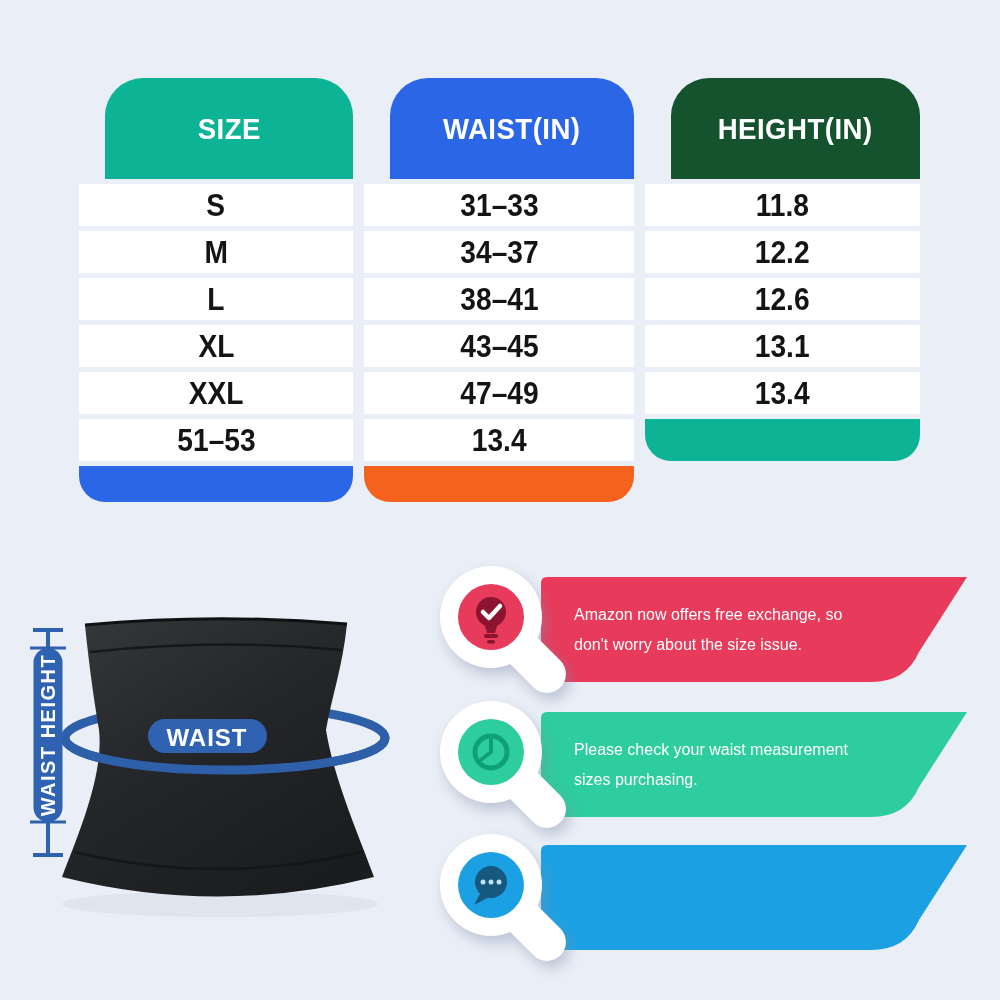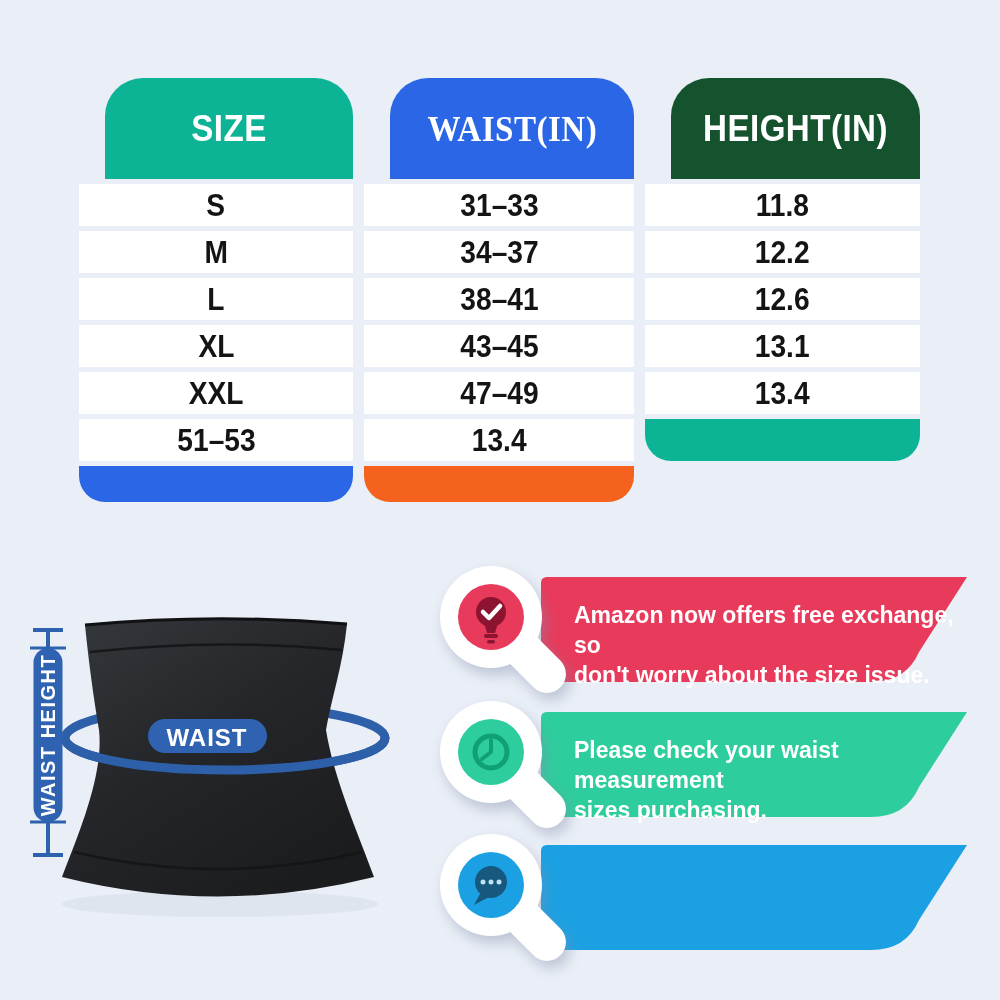--- a/index.html
+++ b/index.html
@@ -13,21 +13,21 @@
   
   .size-table{
     position:absolute;left:79px;top:78px;
     display:grid;
     grid-template-columns:274px 270px 275px;
     grid-template-rows:101px repeat(6,42px) 36px;
     gap:5px 11px;
   }
   .th{
     display:flex;align-items:center;justify-content:center;
-    color:#fff;font-size:36px;font-weight:bold;
+    color:#fff;font-size:30px;font-weight:bold;
     border-radius:38px 38px 0 0;
     margin-left:26px;
   }
   .th span{display:inline-block;transform:scaleX(.92);letter-spacing:.5px;}
   .td{
     background:#fff;
     display:flex;align-items:center;justify-content:center;
     color:#141414;font-size:32px;font-weight:bold;
   }
   .td span{display:inline-block;transform:scaleX(.88);}
@@ -36,35 +36,35 @@
   
   .diagram{position:absolute;left:0;top:580px;width:470px;height:375px;}
   .diagram svg{display:block;}
 
   
   .callouts{position:absolute;left:0;top:0;width:1000px;height:1000px;pointer-events:none;}
   .callout{position:absolute;left:430px;width:565px;height:155px;}
   .callout svg{position:absolute;left:0;top:0;}
   .callout-text{
     position:absolute;left:144px;top:40px;width:400px;
-    color:#fff;font-size:23px;line-height:30px;font-weight:700;
+    color:#fff;font-size:16px;line-height:30px;font-weight:400;
   }
   .callout.c3 .callout-text{font-weight:bold;font-size:23px;}
   .badge-shadow{filter:drop-shadow(4px 7px 7px rgba(130,142,168,.45));}
 </style>
 </head>
 <body>
 
 <div class="canvas">
 
   <div class="size-table">
     <div class="th" style="background-color: rgb(12, 179, 148);">
         <span>SIZE</span>
       </div>
-    <div class="th" style="background-color: rgb(42, 102, 230); font-family: Liberation Serif, serif;">
+    <div class="th" style="background-color: rgb(42, 102, 230);">
         <span>WAIST(IN)</span>
       </div>
     <div class="th" style="background-color: #14532d;">
         <span>HEIGHT(IN)</span>
       </div>
 
     <div class="td">
         <span>S</span>
       </div>
     <div class="td">

